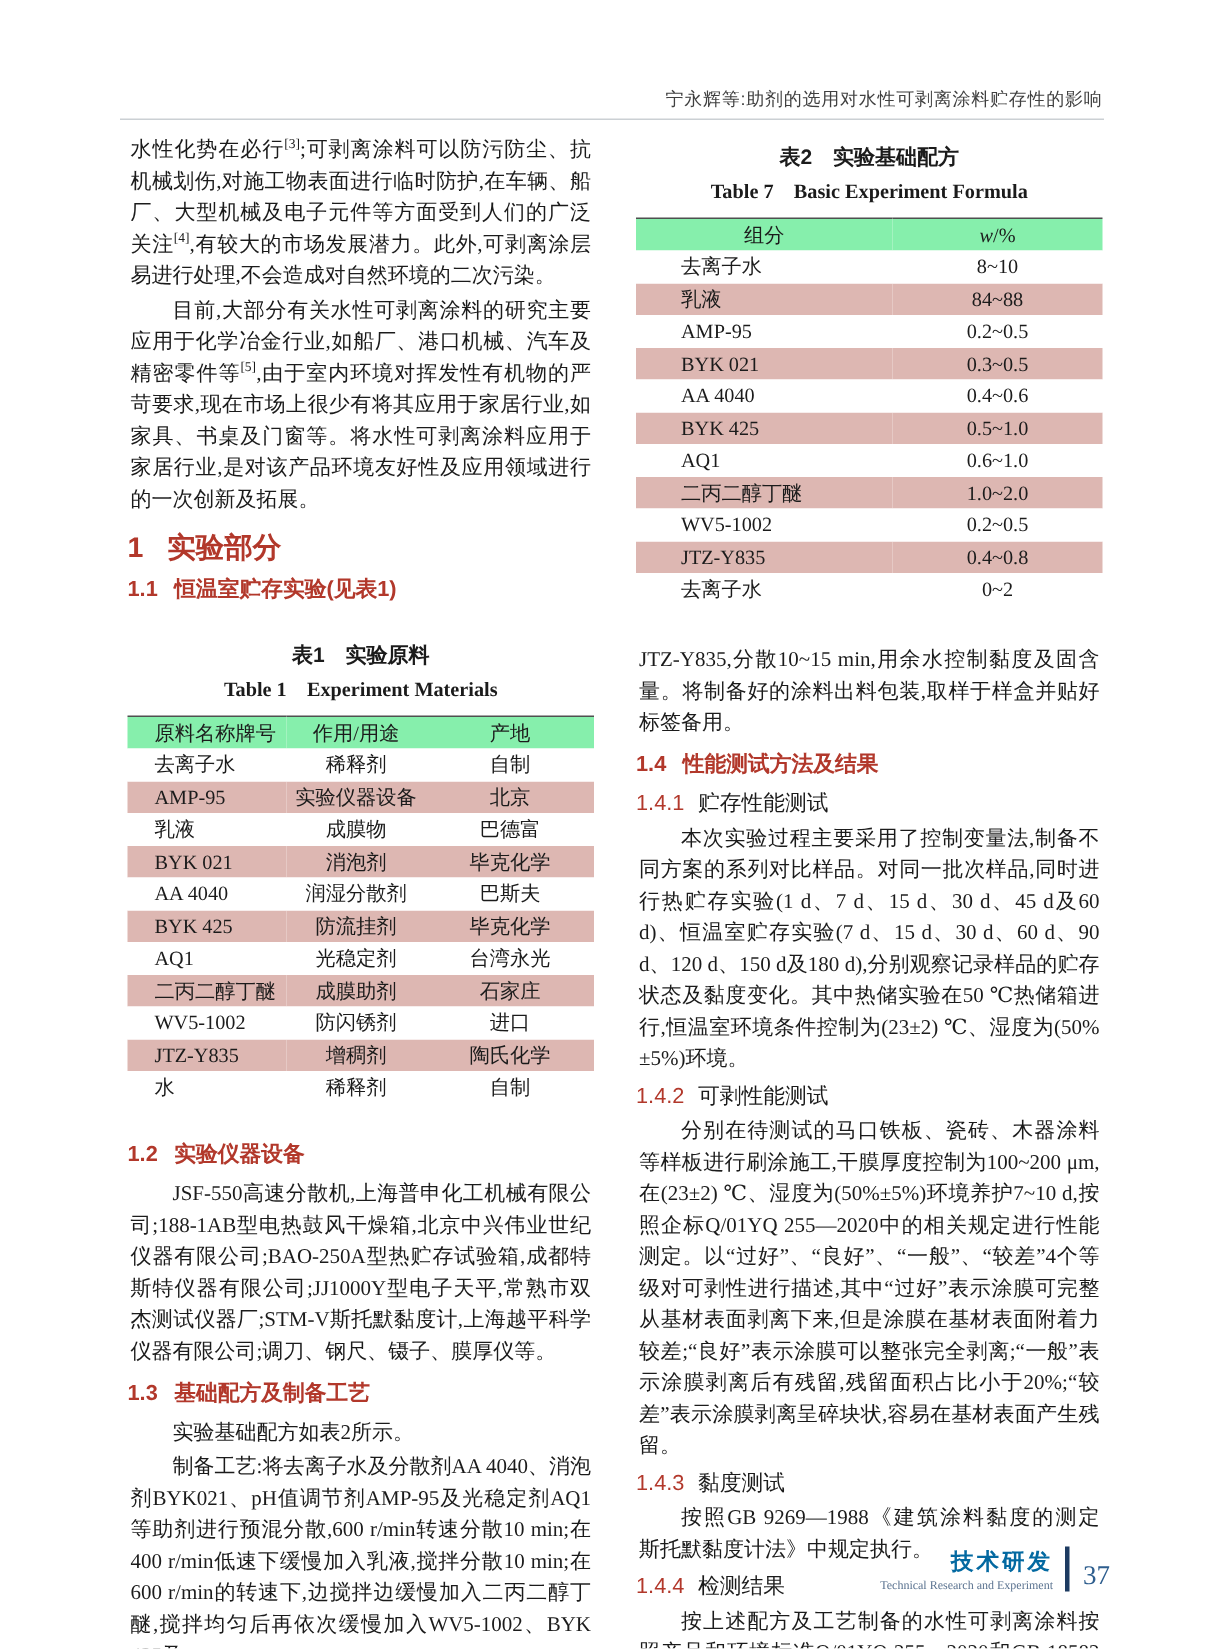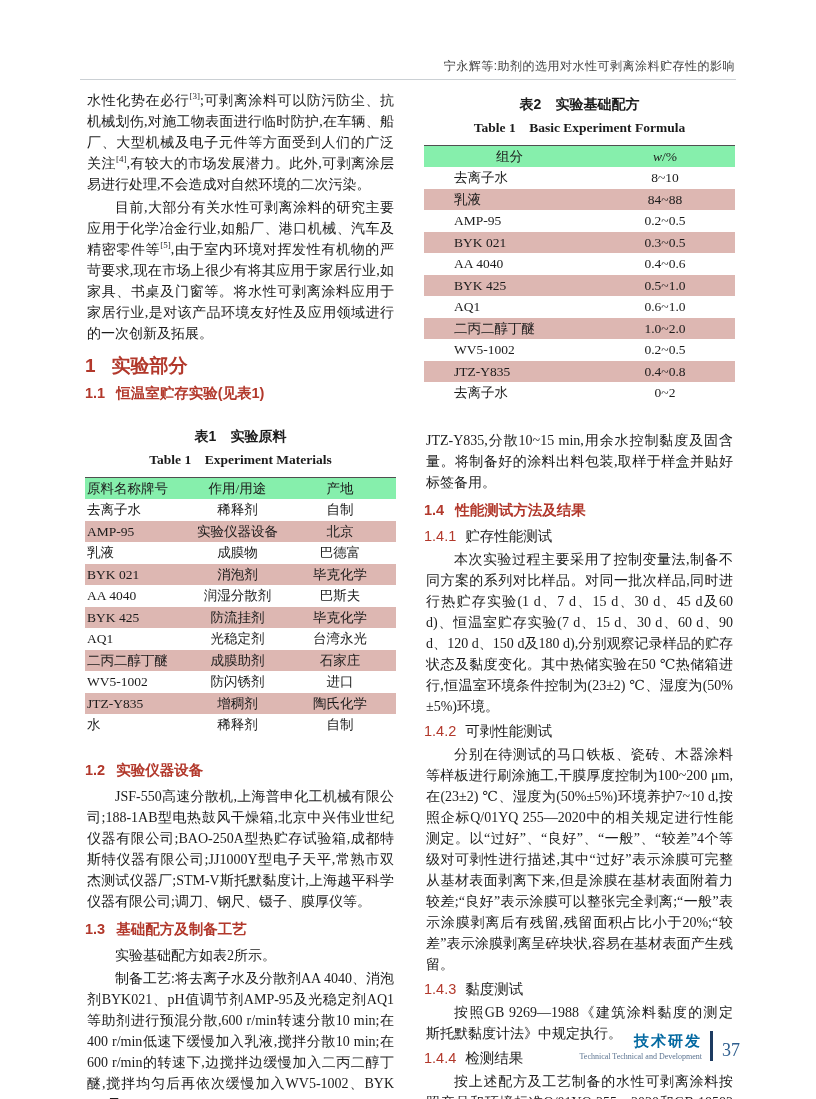--- a/index.html
+++ b/index.html
@@ -60,21 +60,21 @@
     font-size:13.5px; line-height:15.5px;
   }
   .ftable th, .ftable td {
     padding:2.5px 3px; text-align:center; font-weight:normal;
     border-bottom:1.5px solid #ffffff;
   }
   .ftable thead th { background:#86efac; }
   .ftable tbody tr:nth-child(even) td { background:#ddb7b2; }
 
   #table1 col.w1 { width:34%; } #table1 col.w2 { width:30%; } #table1 col.w3 { width:36%; }
-  #table1 th.c1, #table1 td.c1 { text-align:left; padding-left:2px; }
+  #table1 th.c1, #table1 td.c1 { text-align:left; padding-left:18px; }
   #table2 col.w1 { width:55%; } #table2 col.w2 { width:45%; }
   #table2 td.c1 { text-align:left; padding-left:30px; }
   #table2 th i  { font-style:italic; }
 
   .after-table  { margin-top:24px; }
   .after-table2 { margin-top:26px; }
 
   .footer {
     position:absolute; top:1031px; right:76px;
     display:flex; align-items:center;
@@ -195,21 +195,21 @@
 
     <p class="body-p indent">实验基础配方如表2所示。</p>
 
     <p class="body-p indent">制备工艺:将去离子水及分散剂AA 4040、消泡剂BYK021、pH值调节剂AMP-95及光稳定剂AQ1等助剂进行预混分散,600 r/min转速分散10 min;在400 r/min低速下缓慢加入乳液,搅拌分散10 min;在600 r/min的转速下,边搅拌边缓慢加入二丙二醇丁醚,搅拌均匀后再依次缓慢加入WV5-1002、BYK 425及</p>
 
   </div>
 
   <div class="col col-right">
 
     <div class="tcap-cn cap-gap-right">表2　实验基础配方</div>
-    <div class="tcap-en">Table 1　Basic Experiment Formula</div>
+    <div class="tcap-en">Table 7　Basic Experiment Formula</div>
 
     <table class="ftable" id="table2">
       <colgroup>
           <col class="w1">
           <col class="w2">
         </colgroup>
       <thead>
         <tr>
           <th>组分</th>
           <th><i>w</i><span>/%</span></th>
@@ -281,19 +281,19 @@
 
     <h4 class="sec3"><span class="num">1.4.4</span><span>检测结果</span></h4>
 
     <p class="body-p indent">按上述配方及工艺制备的水性可剥离涂料按照产品和环境标准Q/01YQ 255—2020和GB 18582—2020对涂料及涂层的各项性能按表3方法进行测试。</p>
 
   </div>
 
   <div class="footer">
     <div class="footer-labels">
       <div class="footer-cn">技术研发</div>
-      <div class="footer-en">Technical Technical and Development</div>
+      <div class="footer-en">Technical Research and Experiment</div>
     </div>
     <div class="footer-bar"></div>
     <div class="footer-page">37</div>
   </div>
 
 </div>
 
 </body></html>

